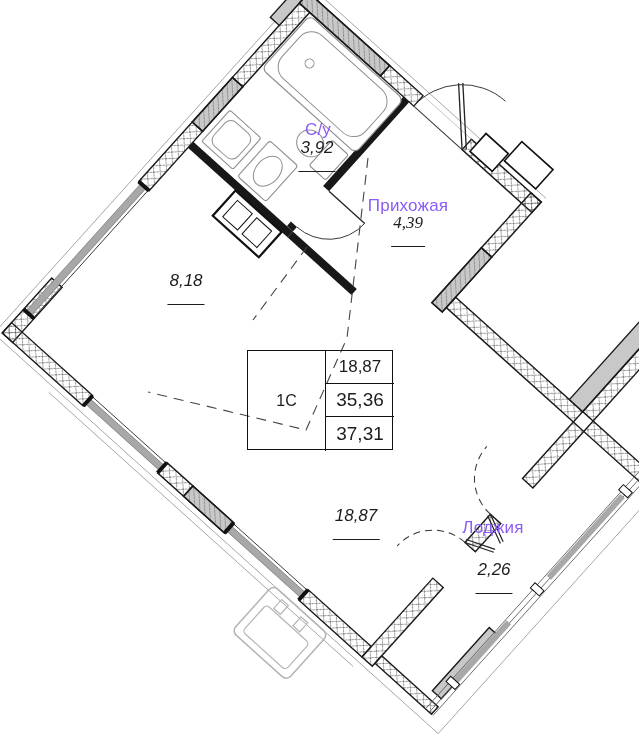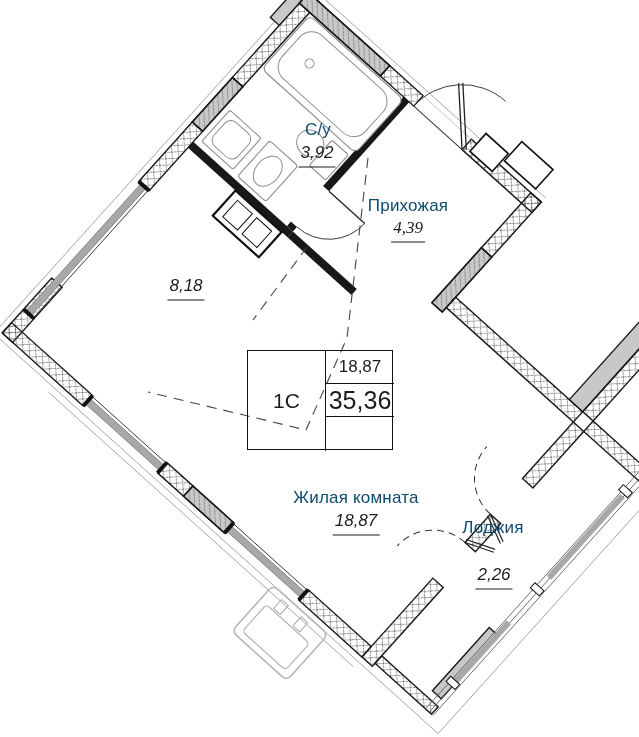--- a/index.html
+++ b/index.html
@@ -1,30 +1,30 @@
 <!DOCTYPE html>
 <html><head>
 <meta charset="utf-8">
 <style>
   html,body{margin:0;padding:0;background:#fff;}
   #stage{position:relative;width:639px;height:737px;background:#fff;overflow:hidden;
          font-family:"Liberation Sans",sans-serif;color:#1c1c1c;}
   #planSvg{position:absolute;left:0;top:0;}
   .room-label{position:absolute;transform:translate(-50%,-50%);text-align:center;
-              white-space:nowrap;font-size:17px;letter-spacing:.2px;color:#0c4a6e;}
+              white-space:nowrap;font-size:17px;letter-spacing:.2px;color:#8b5cf6;}
   .room-area{position:absolute;transform:translate(-50%,-50%);font-style:italic;
              font-size:17px;color:#1c1c1c;border-bottom:1.2px solid #1c1c1c;
-             padding:0 2px 4px 2px;white-space:nowrap;text-align:center;}
+             padding:0 2px 13px 2px;white-space:nowrap;text-align:center;}
   #info-table{position:absolute;left:247px;top:350px;width:146px;height:100px;
               display:grid;grid-template-columns:78px 68px;grid-template-rows:33px 33px 34px;
               border:1.6px solid #111;box-sizing:border-box;background:transparent;}
   #info-table .unit-cell{grid-row:1/4;display:flex;align-items:center;justify-content:center;
-              font-size:21px;border-right:1.6px solid #111;}
+              font-size:16px;border-right:1.6px solid #111;}
   #info-table .val-cell{display:flex;align-items:center;justify-content:center;
-              font-size:25px;border-bottom:1.6px solid #111;}
+              font-size:19px;border-bottom:1.6px solid #111;}
   #info-table .val-cell.first{font-size:17px;}
   #info-table .val-cell.last{border-bottom:none;}
 </style>
 </head>
 <body>
 
 <div id="stage">
 
 <svg id="planSvg" width="639" height="737" viewBox="0 0 639 737">
   <defs>
@@ -187,29 +187,29 @@
   <g fill="none" stroke="#444" stroke-width="1.1">
     <path d="M 368 158 L 347 338 L 306 430 L 148 392" stroke-dasharray="10 7"></path>
     <path d="M 307 247 L 253 320" stroke-dasharray="10 7"></path>
   </g>
 </svg>
 
 <div id="info-table">
   <div class="unit-cell">1С</div>
   <div class="val-cell first">18,87</div>
   <div class="val-cell">35,36</div>
+  <div class="val-cell last">37,31</div>
 </div>
 
 <div class="room-label" style="left:318px;top:130px;">С/у</div>
 <div class="room-area" style="left:317px;top:155px;">3,92</div>
 
 <div class="room-label" style="left:408px;top:206px;">Прихожая</div>
 <div class="room-area" style="left:408px;top:230px;font-family:Liberation Serif, serif;">4,39</div>
 
 <div class="room-area" style="left:186px;top:288px;">8,18</div>
 
-<div class="room-label" style="left:356px;top:498px;">Жилая комната</div>
 <div class="room-area" style="left:356px;top:523px;">18,87</div>
 
 <div class="room-label" style="left:493px;top:528px;">Лоджия</div>
 <div class="room-area" style="left:494px;top:577px;">2,26</div>
 
 </div>
 
 </body></html>

